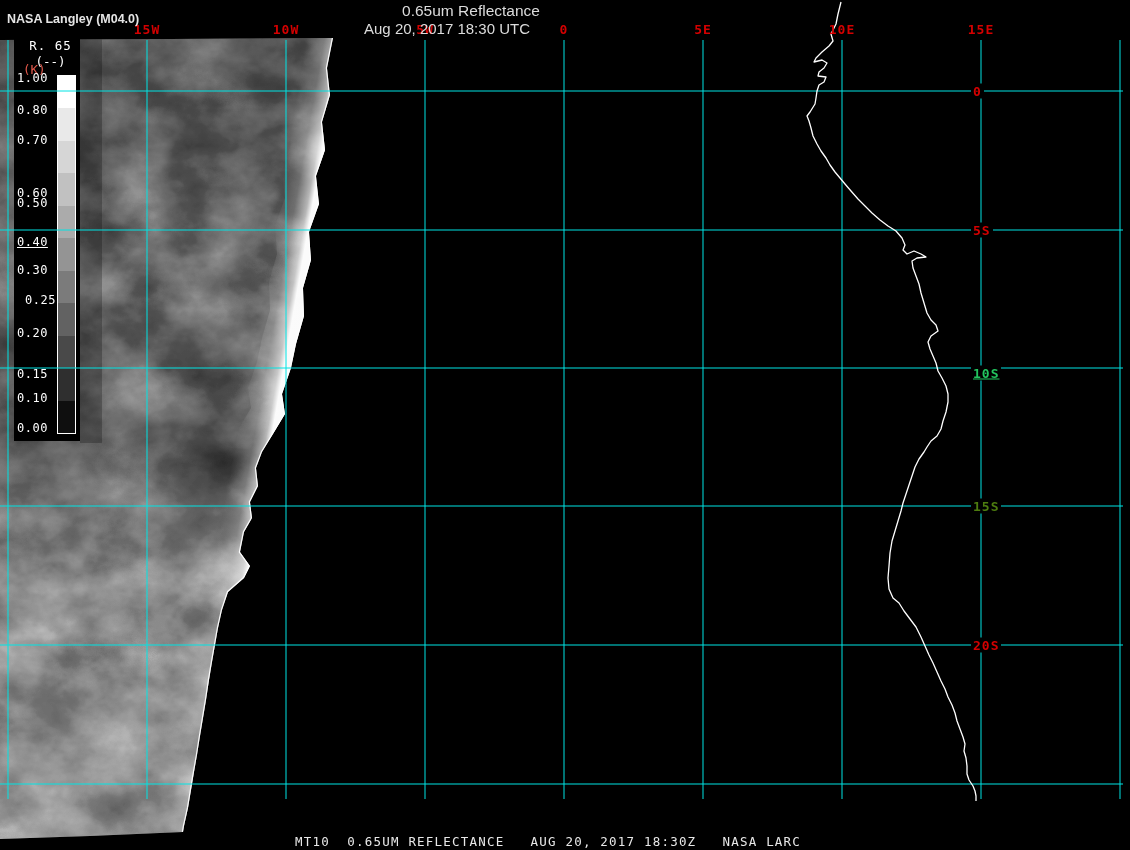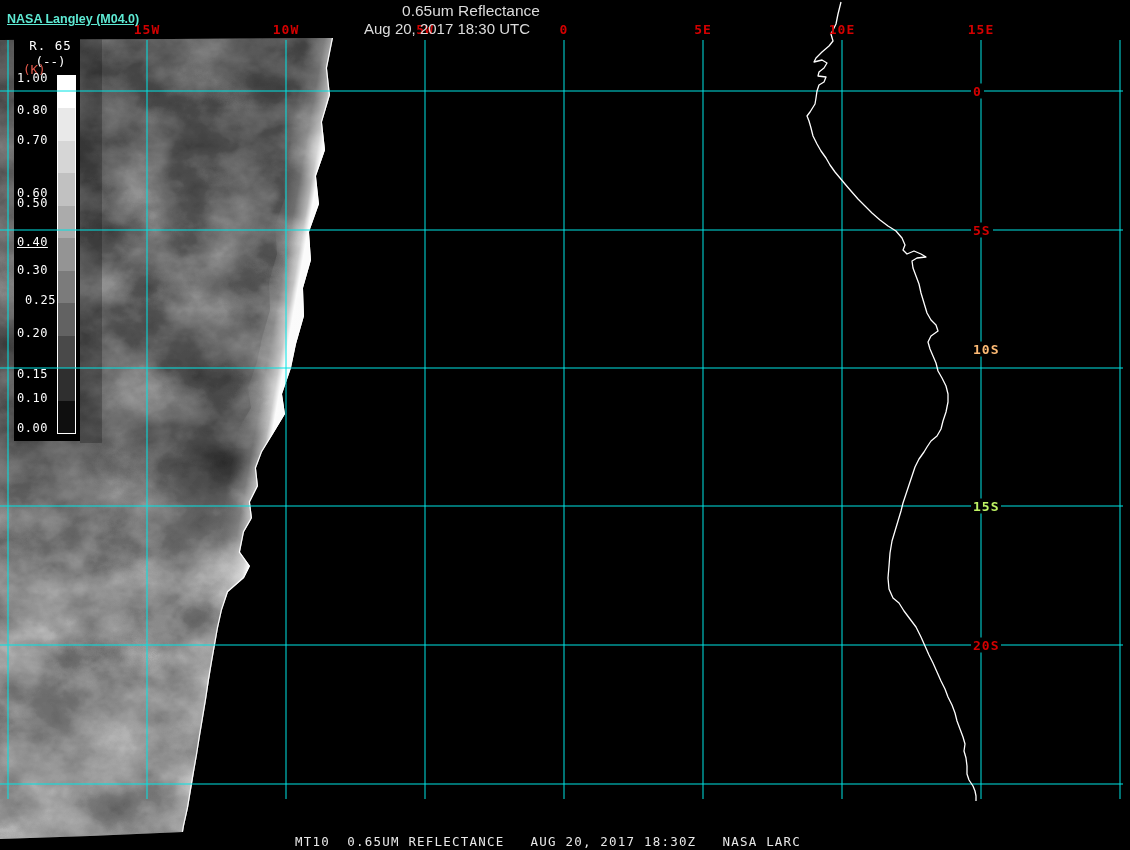--- a/index.html
+++ b/index.html
@@ -130,25 +130,25 @@
   <div id="labels">
       <div class="lonlab" style="left: 147px; color: rgb(212, 0, 0);">15W</div>
       <div class="lonlab" style="left: 286px; color: rgb(212, 0, 0);">10W</div>
       <div class="lonlab" style="left: 425px; color: rgb(212, 0, 0);">5W</div>
       <div class="lonlab" style="left: 564px; color: rgb(212, 0, 0);">0</div>
       <div class="lonlab" style="left: 703px; color: rgb(212, 0, 0);">5E</div>
       <div class="lonlab" style="left: 842px; color: rgb(212, 0, 0);">10E</div>
       <div class="lonlab" style="left: 981px; color: rgb(212, 0, 0);">15E</div>
       <div class="latlab" style="top: 91px; color: rgb(212, 0, 0);">0</div>
       <div class="latlab" style="top: 230px; color: rgb(212, 0, 0);">5S</div>
-      <div class="latlab" style="top: 349px; color: #fdba74;">10S</div>
-      <div class="latlab" style="top: 506px; color: #bef264;">15S</div>
+      <div class="latlab" style="top: 373px; color: #22c55e; text-decoration: underline;">10S</div>
+      <div class="latlab" style="top: 506px; color: #4d7c0f;">15S</div>
       <div class="latlab" style="top: 645px; color: rgb(212, 0, 0);">20S</div>
     </div>
 
   <div id="titleblock">
-    <div id="credit" style="color: #5eead4; text-decoration: underline;">NASA Langley (M04.0)</div>
+    <div id="credit" style="color: #e5e5e5;">NASA Langley (M04.0)</div>
     <div id="title1" style="color: rgb(220, 220, 220);">0.65um Reflectance</div>
     <div id="title2" style="color: rgb(220, 220, 220);">Aug 20, 2017 18:30 UTC</div>
     <div id="caption" style="color: rgb(232, 232, 232);">MT10  0.65UM REFLECTANCE   AUG 20, 2017 18:30Z   NASA LARC</div>
   </div>
 
 </div>
 
 </body></html>

